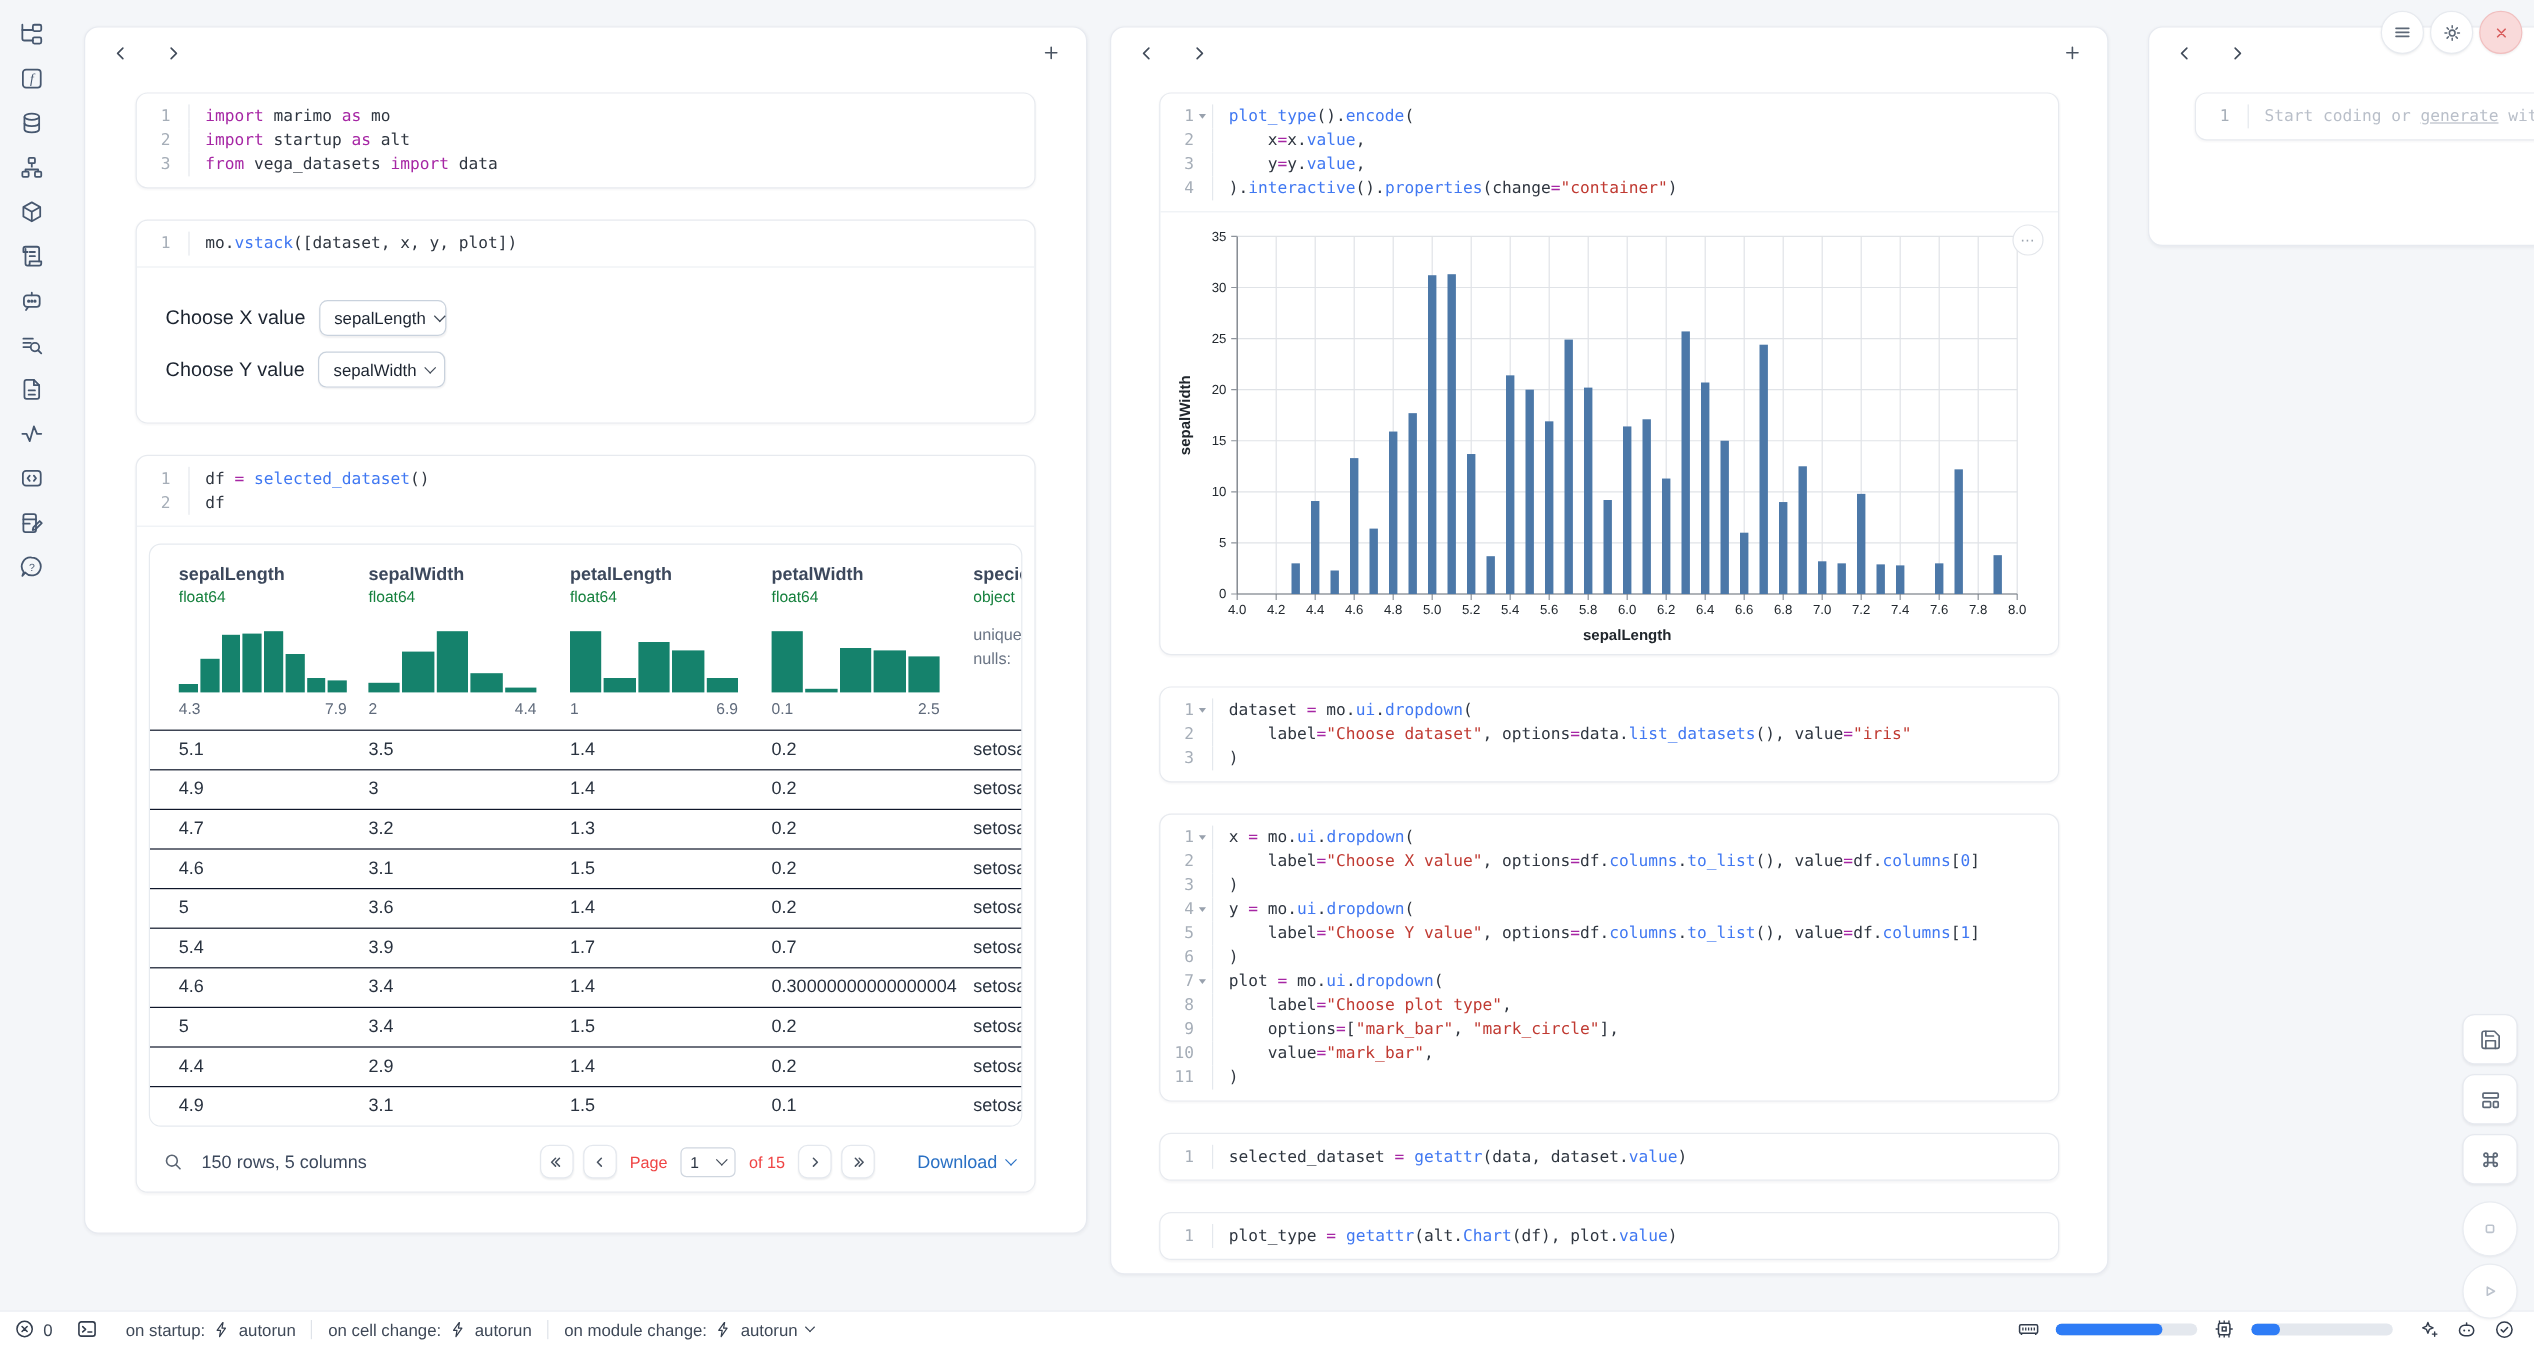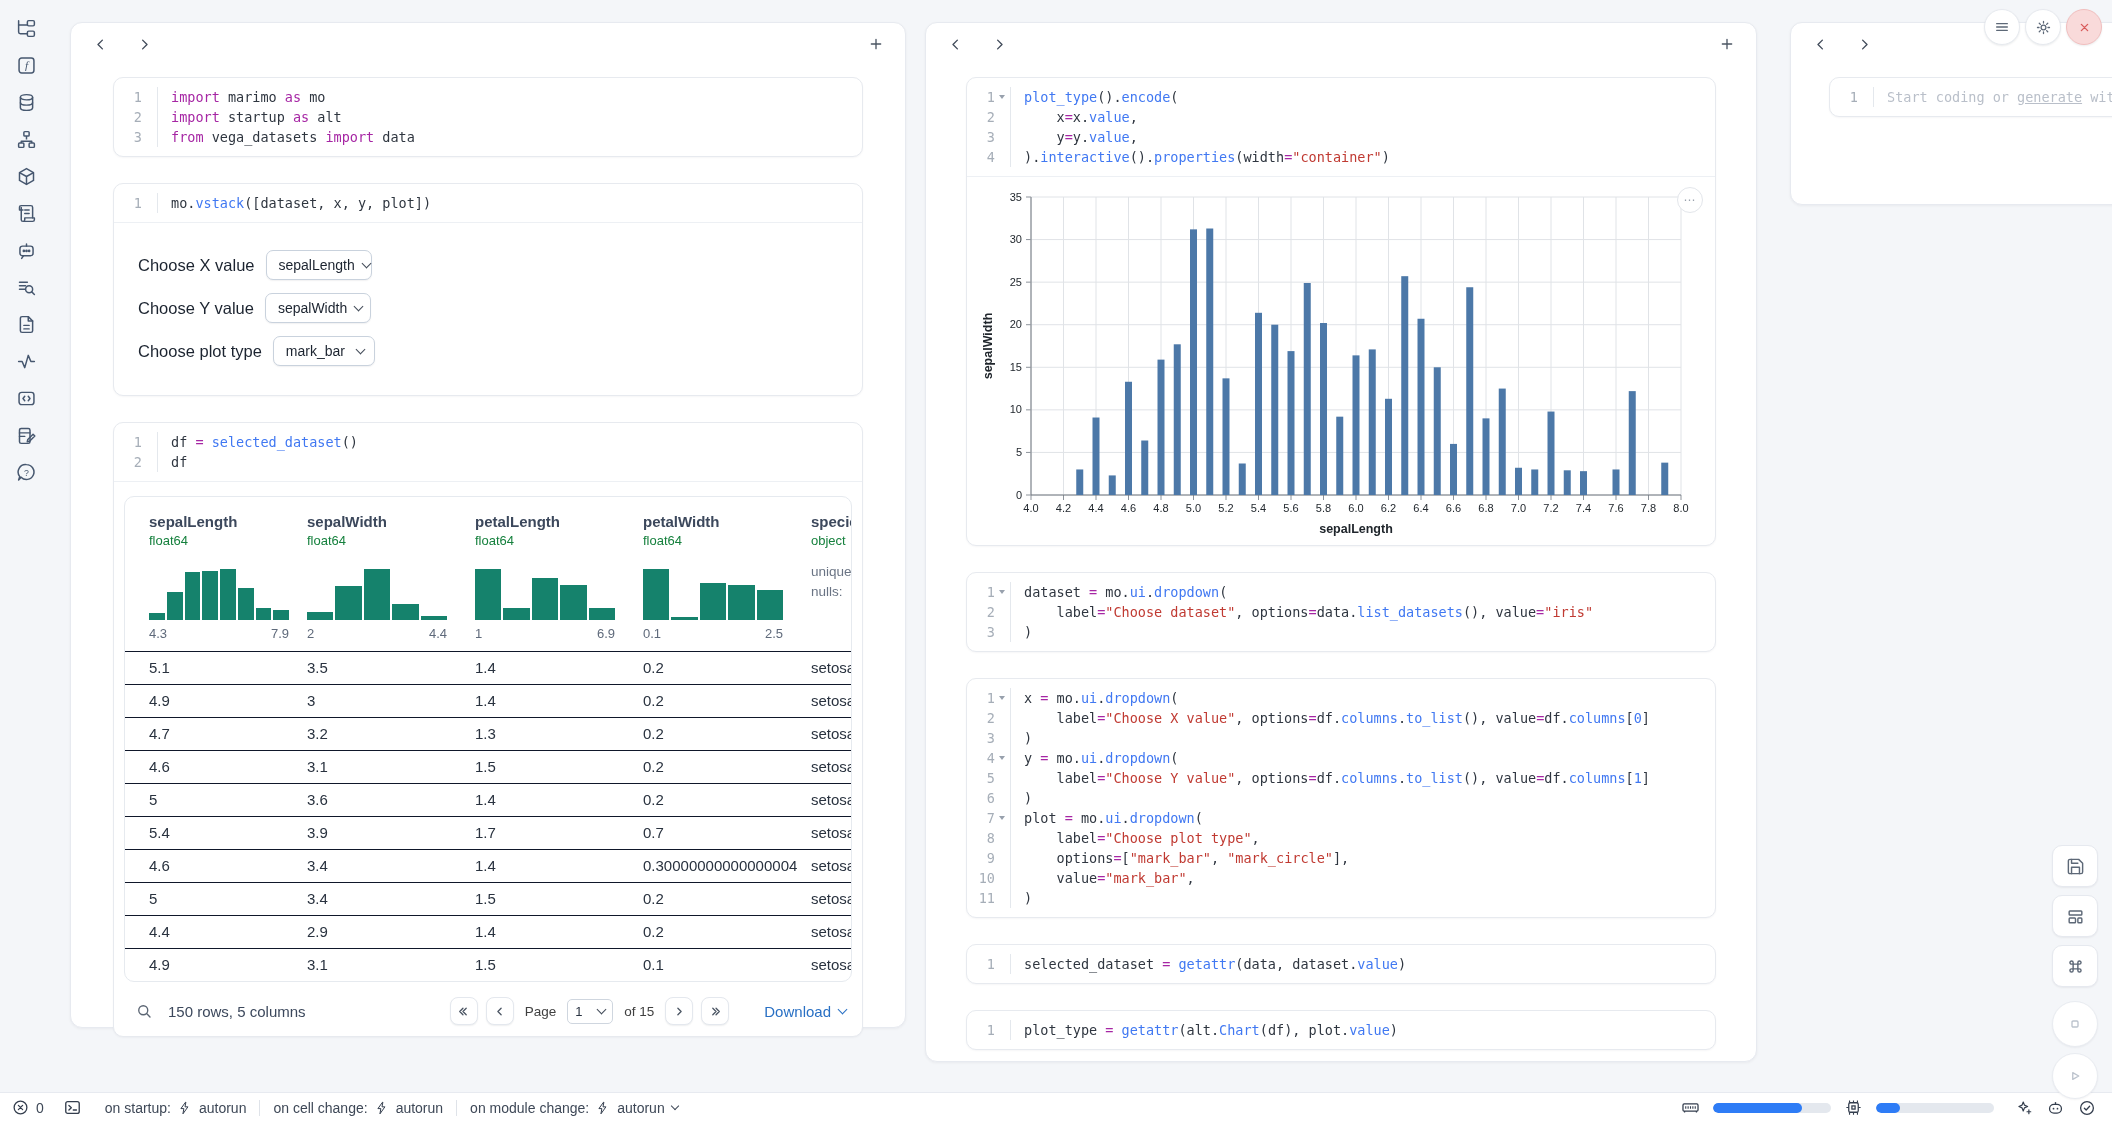--- a/index.html
+++ b/index.html
@@ -58,21 +58,21 @@
 .hist{height:58px;width:140px;margin-top:14px;display:flex;align-items:flex-end;gap:2px}
 .hist i{flex:1;background:#15826c;display:block}
 .range{width:140px;display:flex;justify-content:space-between;font-size:13px;color:#5f6a7b;margin-top:6px}
 .meta{margin-top:14px;font-size:13.5px;color:#6a7484;line-height:20px}
 .df-row{height:33px;line-height:32px;border-top:1px solid #0f172a;font-size:15px;color:#29323f}
 .df-foot{margin-top:10px;display:flex;align-items:center;height:38px;padding:0 6px 0 8px}
 .foot-search{border:none;background:none;color:#5b6573;width:24px;height:24px;display:flex;align-items:center;justify-content:center;cursor:pointer}
 .foot-summary{font-size:15px;color:#3c485c;margin-left:12px}
 .foot-right{margin-left:auto;display:flex;align-items:center;gap:8px}
 .pg-btn{width:28px;height:28px;border:1px solid #e4e8ee;border-radius:8px;background:#fff;box-shadow:0 1px 1.5px rgba(16,24,40,.07);color:#4b5563;display:flex;align-items:center;justify-content:center;cursor:pointer}
-.pg-text{font-size:13.5px;color:#404040;margin:0 3px}
+.pg-text{font-size:13.5px;color:#ef4444;margin:0 3px}
 .pg-select{width:46px;height:25px;border:1px solid #cfd6df;border-radius:5px;display:flex;align-items:center;justify-content:space-between;padding:0 7px;font-size:13px;cursor:pointer;background:#fff}
 .download{border:none;background:none;color:#2970c4;font-size:15px;display:flex;gap:8px;align-items:center;margin-left:27px;cursor:pointer}
 .download .chev{border-color:#2970c4}
 
 
 .chart-wrap{padding:10px 12px 6px;position:relative}
 .dots-btn{position:absolute;top:10px;right:12px;width:26px;height:26px;border-radius:50%;border:1px solid #e3e6eb;background:#fff;color:#9aa2ad;font-size:12px;display:flex;align-items:center;justify-content:center;cursor:pointer;letter-spacing:1px}
 
 
 .topbtns{position:absolute;left:1984px;top:9px;display:flex;gap:5px;z-index:5}
@@ -241,27 +241,20 @@
           <span class="ctl-label">Choose X value</span>
           <div class="select w-md">
               <span>sepalLength</span>
               <span class="chev"></span>
             </div>
         </div>
         <div class="ctl-row">
           <span class="ctl-label">Choose Y value</span>
           <div class="select w-md">
               <span>sepalWidth</span>
-              <span class="chev"></span>
-            </div>
-        </div>
-        <div class="ctl-row">
-          <span class="ctl-label">Choose plot type</span>
-          <div class="select w-pt">
-              <span>mark_bar</span>
               <span class="chev"></span>
             </div>
         </div>
       </div>
     </div>
 
     <div class="cell">
       <div class="code">
           <div class="cl">
             <span class="gut">1</span>
@@ -503,21 +496,21 @@
             <span class="src"><span>    x</span><span class="tk-k">=</span><span>x.</span><span class="tk-b">value</span><span>,</span></span>
           </div>
           <div class="cl">
             <span class="gut">3</span>
             <span class="foldc"></span>
             <span class="src"><span>    y</span><span class="tk-k">=</span><span>y.</span><span class="tk-b">value</span><span>,</span></span>
           </div>
           <div class="cl">
             <span class="gut">4</span>
             <span class="foldc"></span>
-            <span class="src"><span>).</span><span class="tk-b">interactive</span><span>().</span><span class="tk-b">properties</span><span>(width</span><span class="tk-k">=</span><span class="tk-s">"container"</span><span>)</span></span>
+            <span class="src"><span>).</span><span class="tk-b">interactive</span><span>().</span><span class="tk-b">properties</span><span>(change</span><span class="tk-k">=</span><span class="tk-s">"container"</span><span>)</span></span>
           </div>
         </div>
       <div class="output chart-wrap">
         <svg id="chart" width="716" height="352" viewBox="0 0 716 352">
             <line x1="52" x2="702" y1="308" y2="308" stroke="#e0e3e7" stroke-width="1"></line>
             <line x1="47" x2="52" y1="308" y2="308" stroke="#8d939b"></line>
             <text x="43" y="311.5" text-anchor="end" font-size="11" fill="#23292f" font-family="Liberation Sans, sans-serif">0</text>
             <line x1="52" x2="702" y1="265.42857142857144" y2="265.42857142857144" stroke="#e0e3e7" stroke-width="1"></line>
             <line x1="47" x2="52" y1="265.42857142857144" y2="265.42857142857144" stroke="#8d939b"></line>
             <text x="43" y="268.92857142857144" text-anchor="end" font-size="11" fill="#23292f" font-family="Liberation Sans, sans-serif">5</text>

